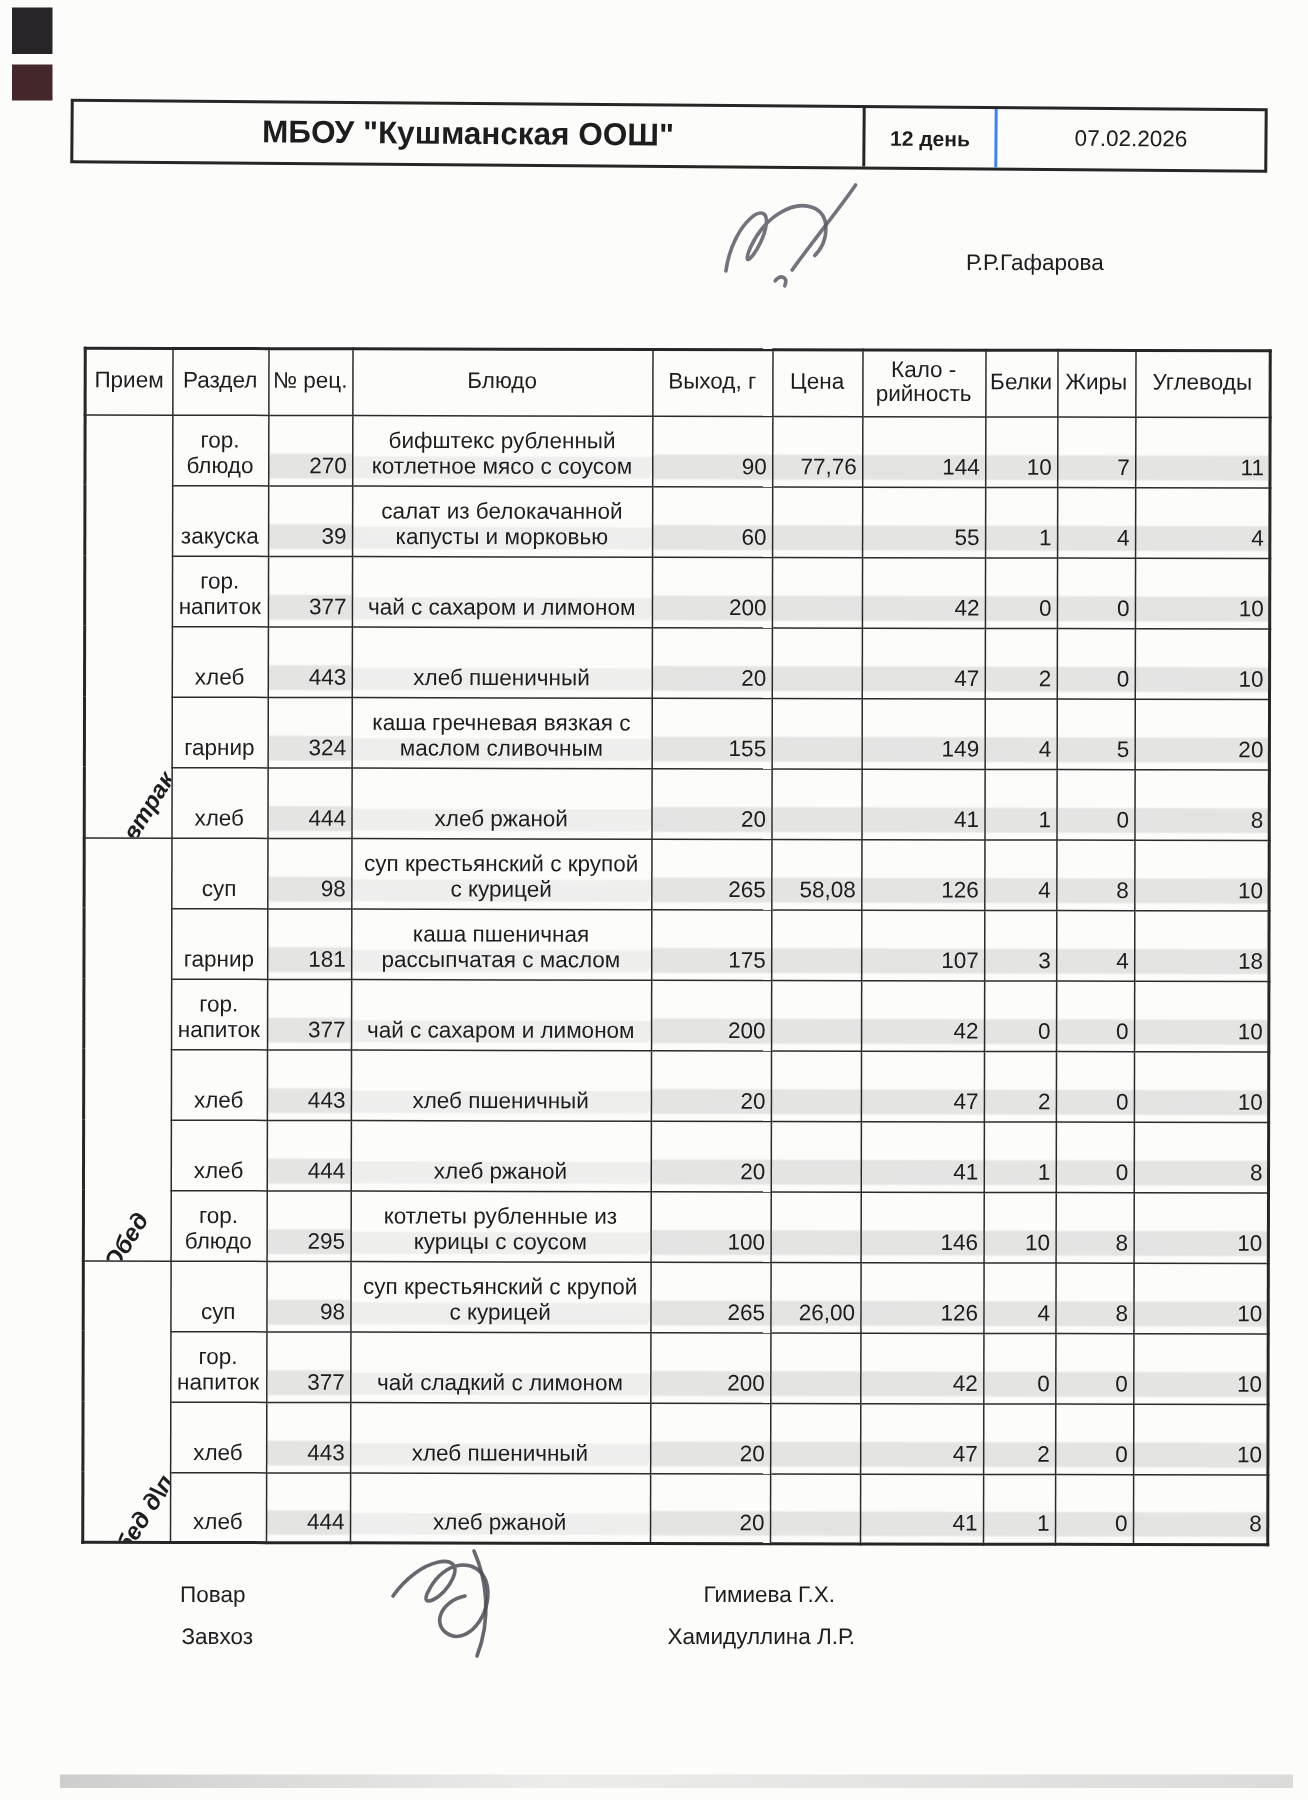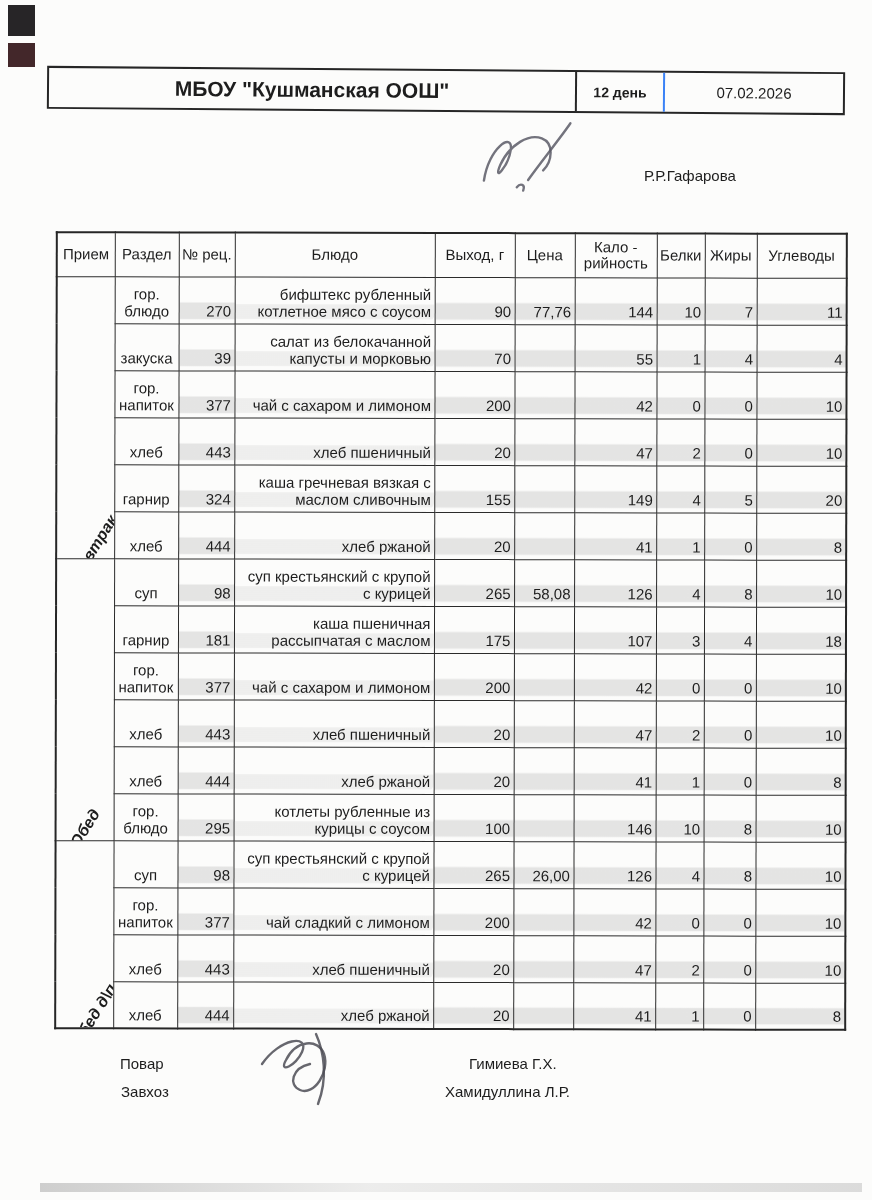--- a/index.html
+++ b/index.html
@@ -39,21 +39,21 @@
     font-size:15px;background:#fcfcfb;
   }
   table.menu th, table.menu td{border:1px solid #2b2b2b;box-sizing:border-box;overflow:hidden;}
   table.menu{border:2px solid #262626;}
   table.menu th{
     height:44px;font-weight:normal;text-align:center;vertical-align:middle;
     line-height:1.1;padding:1px 2px;
   }
   table.menu td{height:47px;vertical-align:bottom;padding:1px 3px 3px 3px;line-height:1.12;}
   td.sec{text-align:center;}
-  td.dish{text-align:right;
+  td.dish{text-align:center;
     background-image:linear-gradient(to bottom, rgba(120,120,120,0) 58%, rgba(120,120,120,.10) 60%, rgba(120,120,120,.10) 90%, rgba(120,120,120,0) 92%);border-radius:11px;}
   td.num{text-align:right;
     background-image:linear-gradient(to bottom, rgba(110,110,110,0) 54%, rgba(110,110,110,.17) 57%, rgba(110,110,110,.17) 90%, rgba(110,110,110,0) 93%);}
   td.meal{vertical-align:middle;text-align:center;background:#fcfcfb;}
   td.meal span{display:inline-block;transform:rotate(-58deg);font-weight:bold;font-style:italic;font-size:16px;white-space:nowrap;}
   
   .foot{position:absolute;font-size:15px;}
   .f-cook-label{left:120px;top:1055px;}
   .f-steward-label{left:121px;top:1083px;text-align:right;}
   .f-cook-name{left:445px;top:1055px;margin-left:24px;}
@@ -119,21 +119,21 @@
           <td class="num">77,76</td>
           <td class="num">144</td>
           <td class="num">10</td>
           <td class="num">7</td>
           <td class="num">11</td>
         </tr>
         <tr>
           <td class="sec">закуска</td>
           <td class="num">39</td>
           <td class="dish">салат из белокачанной капусты и морковью</td>
-          <td class="num">70</td>
+          <td class="num">60</td>
           <td class="num"></td>
           <td class="num">55</td>
           <td class="num">1</td>
           <td class="num">4</td>
           <td class="num">4</td>
         </tr>
         <tr>
           <td class="sec">гор. напиток</td>
           <td class="num">377</td>
           <td class="dish">чай с сахаром и лимоном</td>

